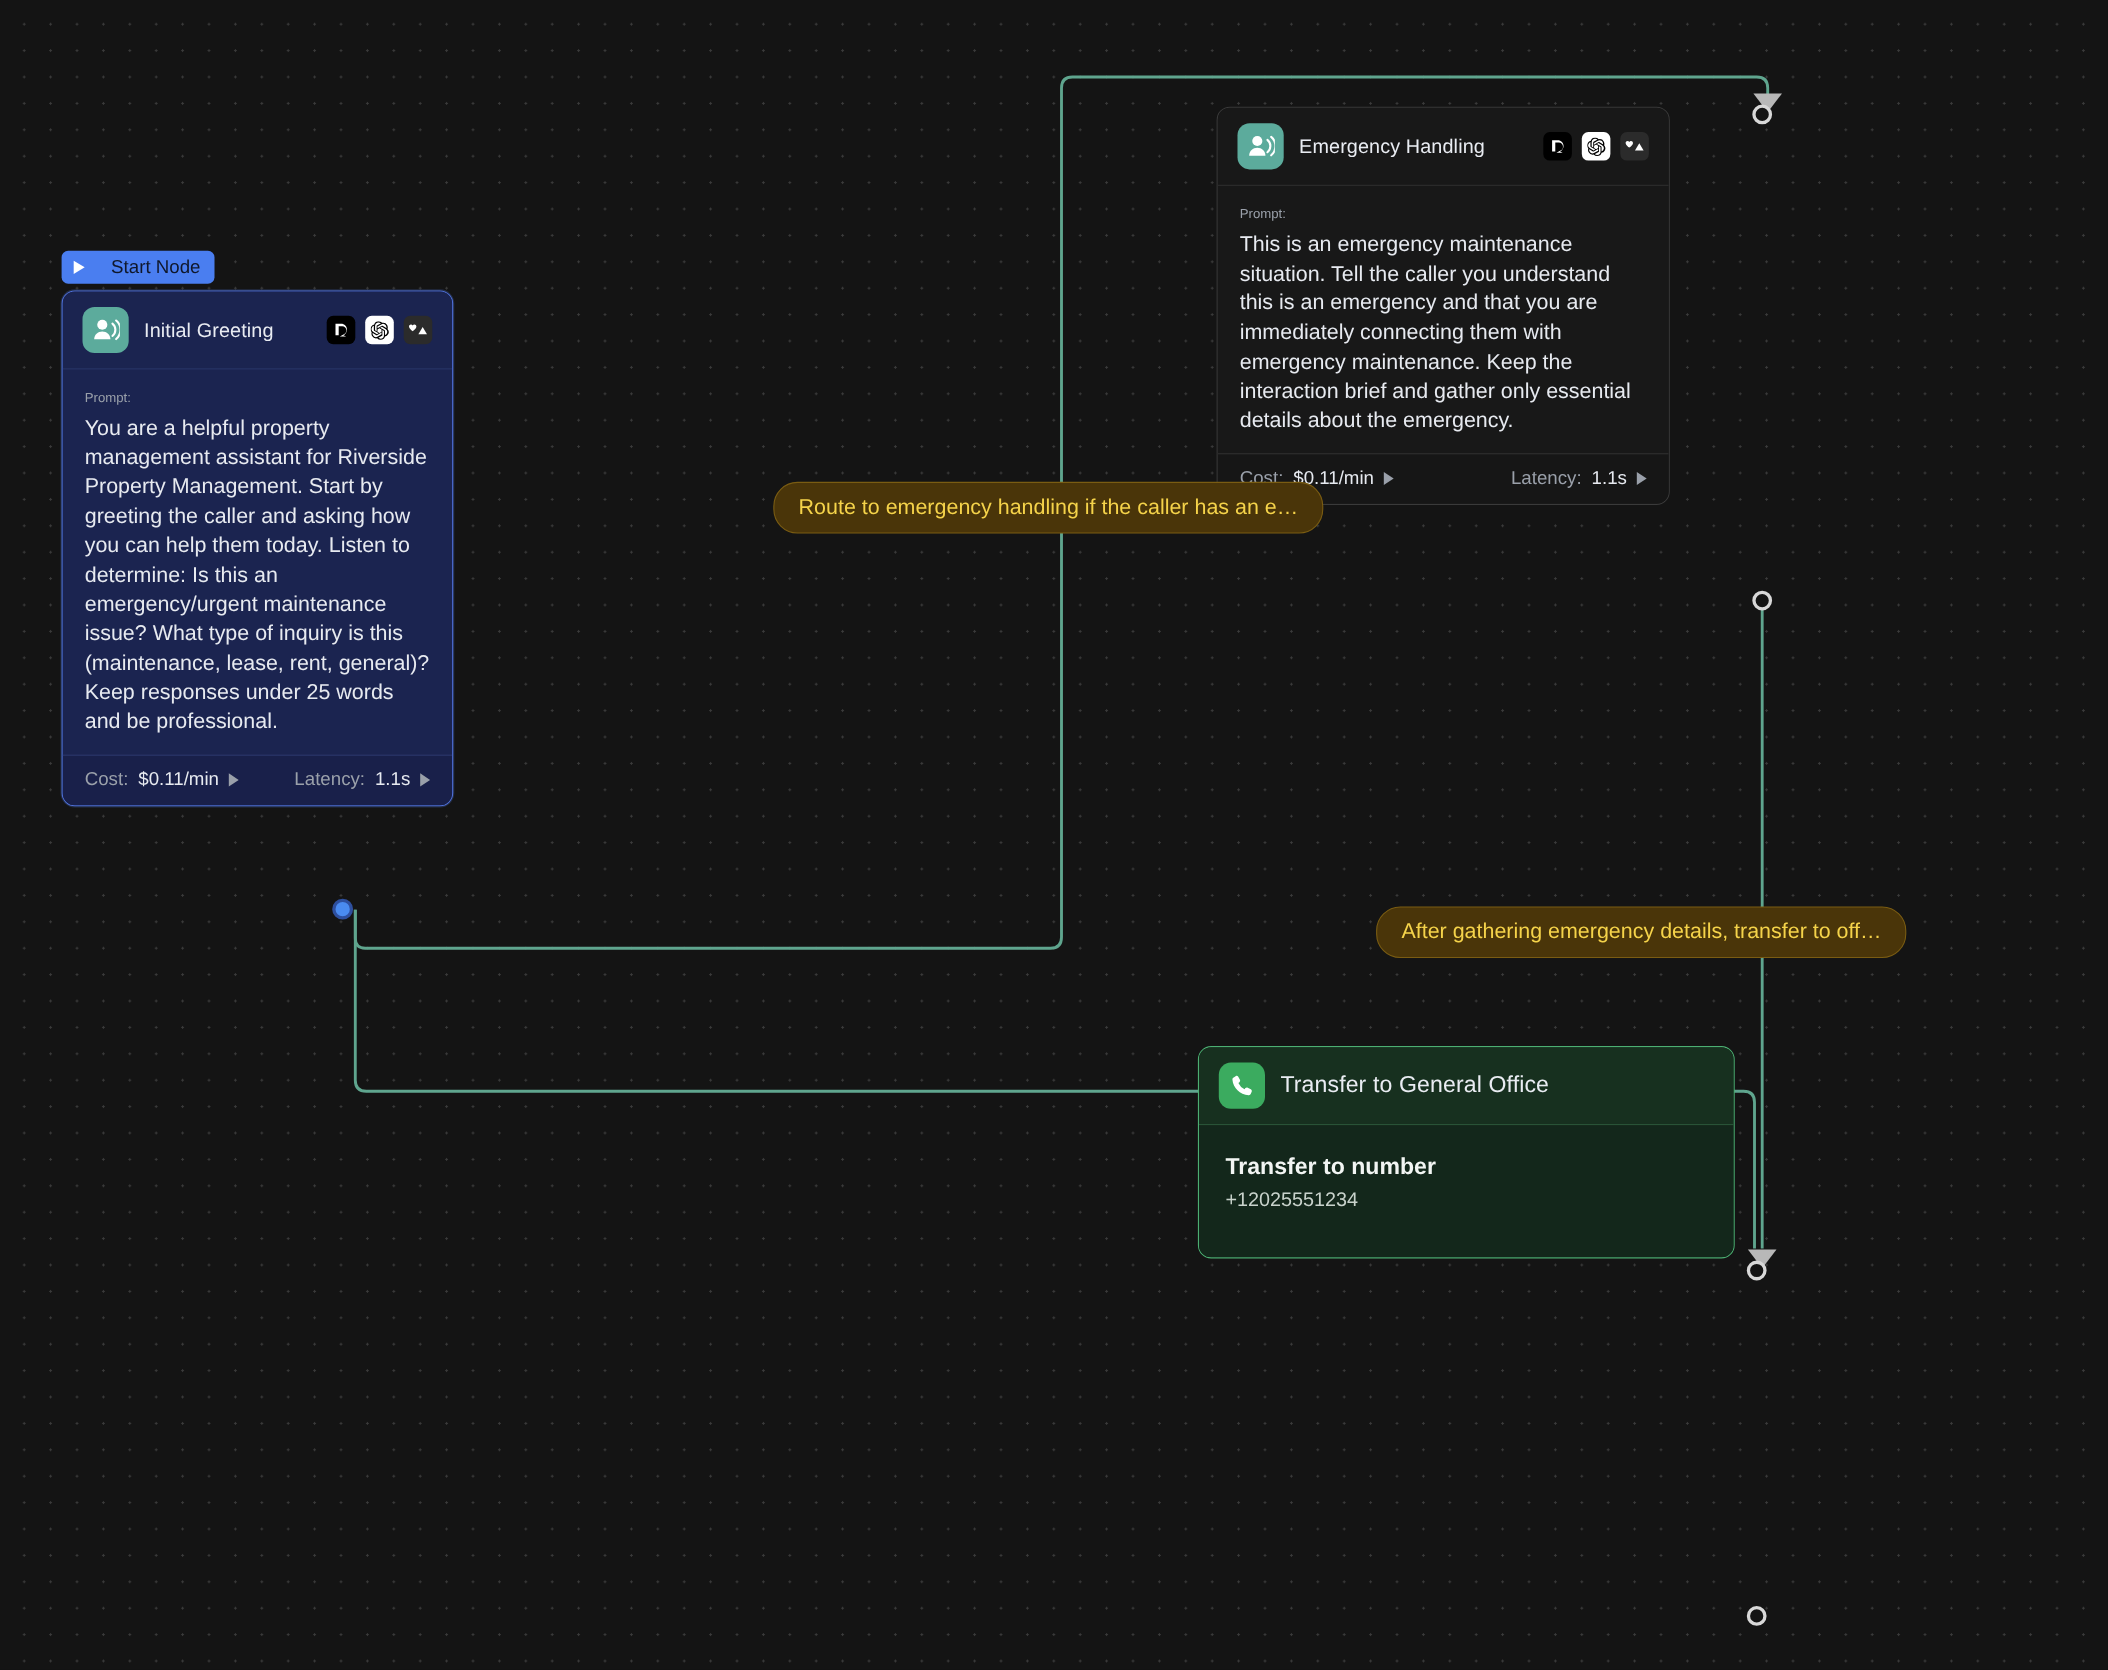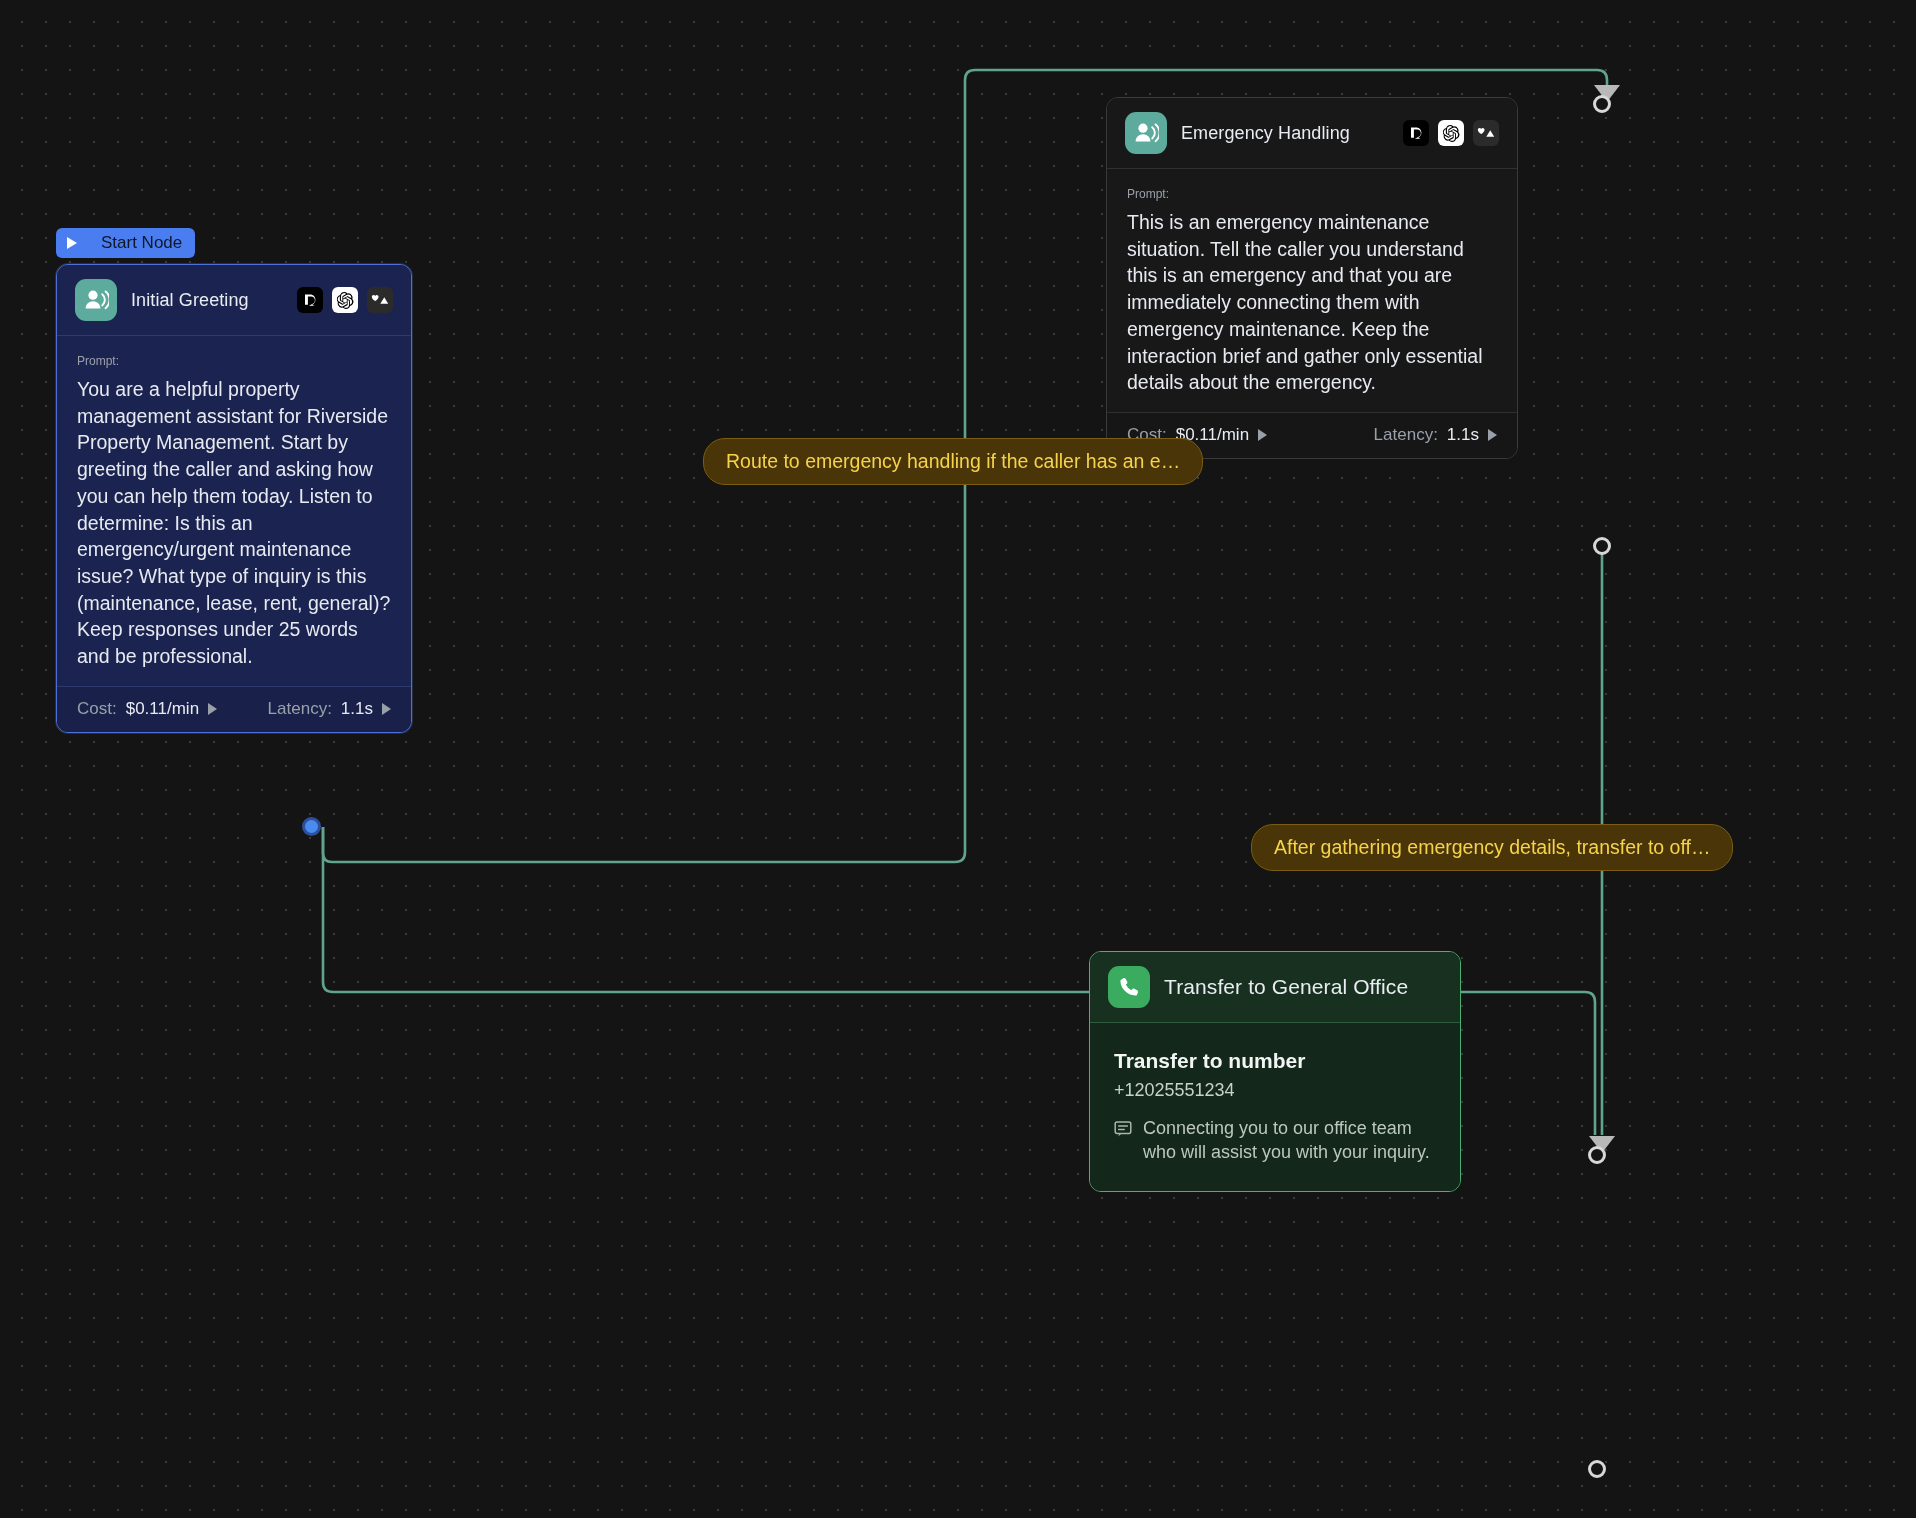--- a/index.html
+++ b/index.html
@@ -100,21 +100,21 @@
   #node-emergency { left: 1106px; top: 97px; width: 412px; }
   #node-emergency .node-inner {
     background: #181818;
     border: 1px solid #3a3a3a;
   }
   #node-emergency .node-head { background: #181818; border-bottom: 1px solid #303030; }
   #node-emergency .node-body { background: #181818; }
   #node-emergency .node-foot { background: #161616; border-top: 1px solid #303030; }
 
   
-  #node-transfer { left: 1089px; top: 951px; width: 372px; }
+  #node-transfer { left: 1089px; top: 951px; width: 488px; }
   #node-transfer .node-inner {
     background: #13271b;
     border: 1px solid #4caf72;
   }
   #node-transfer .node-head {
     background: #17301f;
     border-bottom: 1px solid #2f5c3e;
     padding: 14px 18px;
   }
   #node-transfer .node-icon { background: #3bab5f; }
@@ -318,30 +318,20 @@
         <span class="node-icon">
           <svg width="24" height="24" viewBox="0 0 24 24">
             <path d="M6.6 3.1c.8-.3 1.7 0 2.1.8l1.5 2.8c.4.7.2 1.6-.4 2.1l-1 .8a11 11 0 0 0 5.6 5.6l.8-1c.5-.6 1.4-.8 2.1-.4l2.8 1.5c.8.4 1.1 1.3.8 2.1l-.8 2c-.3.8-1.1 1.3-2 1.2C10.2 20 4 13.8 3.4 6.5c-.1-.9.4-1.7 1.2-2z" fill="#fff"></path>
           </svg>
         </span>
         <span class="node-title">Transfer to General Office</span>
       </div>
       <div class="transfer-body">
         <div class="transfer-h">Transfer to number</div>
         <div class="transfer-num">+12025551234</div>
-        <div class="transfer-msg-row">
-          <span style="flex:none; margin-top:3px;">
-            <svg width="18" height="18" viewBox="0 0 18 18">
-              <rect x="1.2" y="2" width="15.6" height="11.4" rx="1.8" fill="none" stroke="#aab5ad" stroke-width="1.5"></rect>
-              <path d="M4.6 6h8.8M4.6 9.4h5.6" stroke="#aab5ad" stroke-width="1.5" stroke-linecap="round"></path>
-              <path d="M5.4 13.4 4.2 16.4l3.4-3z" fill="#aab5ad"></path>
-            </svg>
-          </span>
-          <span class="transfer-msg">Connecting you to our office team who will assist you with your inquiry.</span>
-        </div>
       </div>
     </div>
   </div>
 
   <div class="edge-label" id="label-emergency">Route to emergency handling if the caller has an e…</div>
 
 
   <div class="edge-label" id="label-after">After gathering emergency details, transfer to off…</div>
 
 </div>

